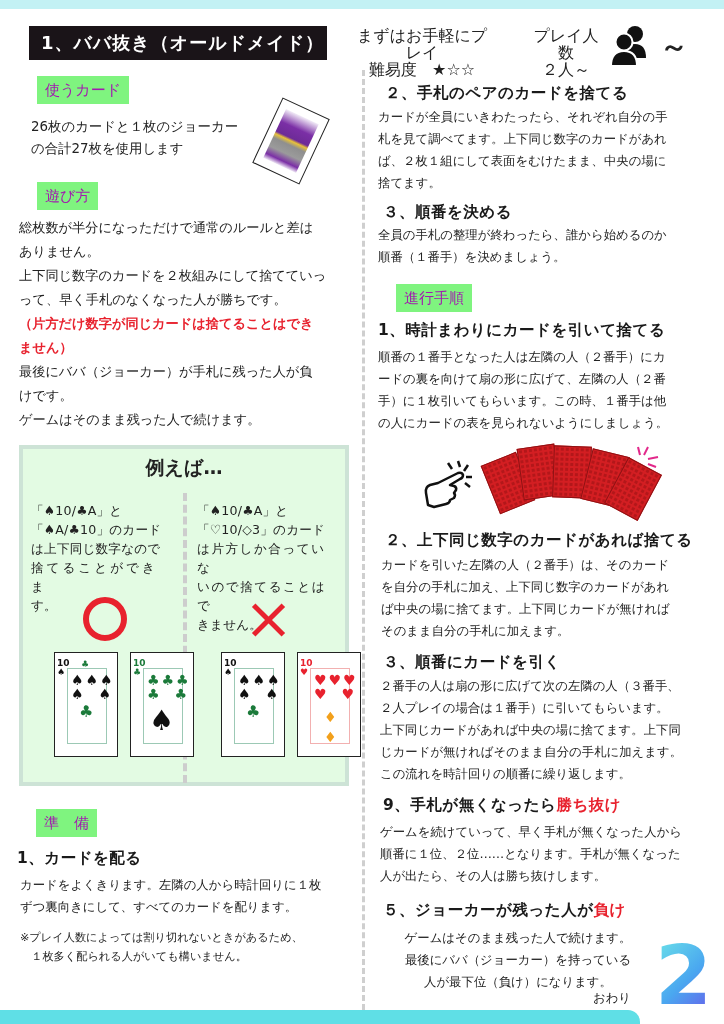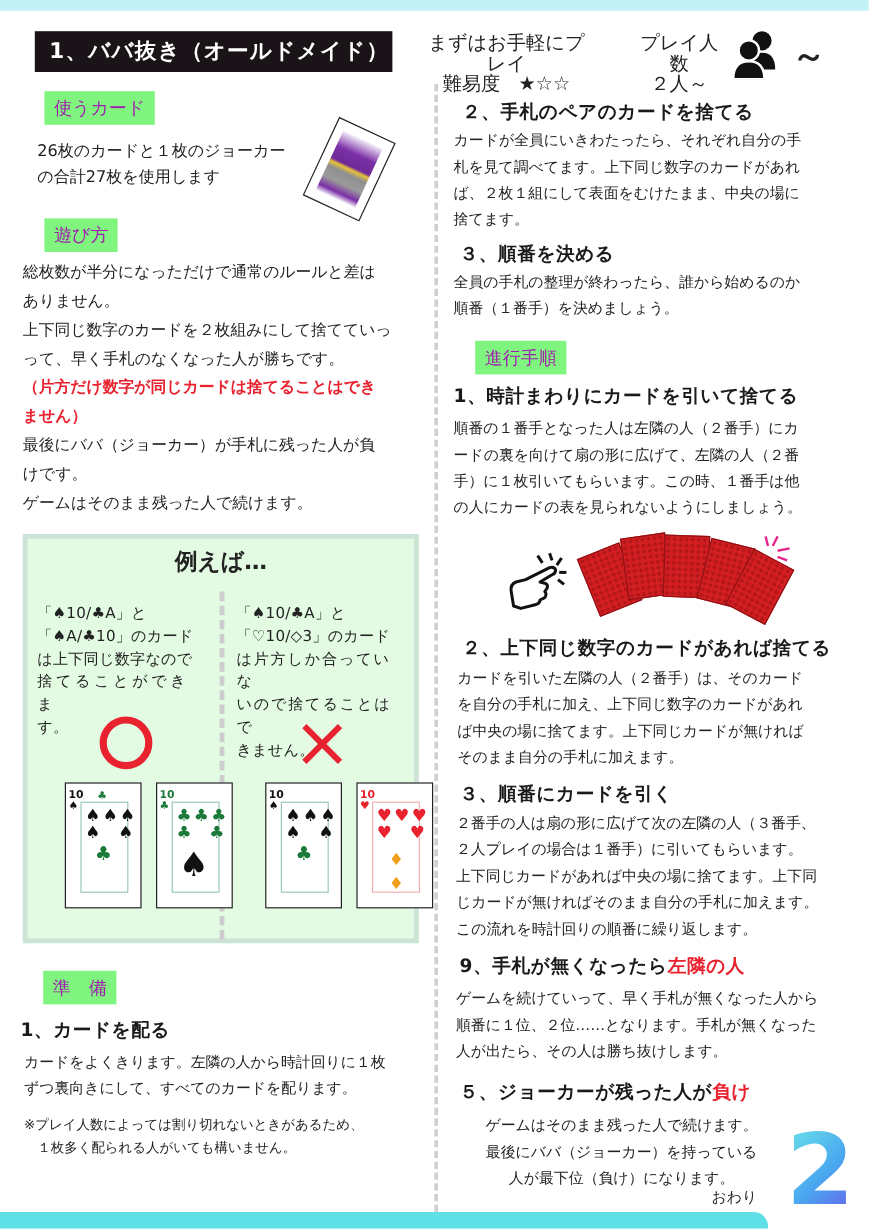--- a/index.html
+++ b/index.html
@@ -214,21 +214,21 @@
 
 <div class="h2" style="left:383px; top:652px;">３、順番にカードを引く</div>
 <div class="body-text small" style="left:380px; top:675px; width:344px;">
   <div>２番手の人は扇の形に広げて次の左隣の人（３番手、</div>
   <div>２人プレイの場合は１番手）に引いてもらいます。</div>
   <div>上下同じカードがあれば中央の場に捨てます。上下同</div>
   <div>じカードが無ければそのまま自分の手札に加えます。</div>
   <div>この流れを時計回りの順番に繰り返します。</div>
 </div>
 
-<div class="h2" style="left:383px; top:795px;"><span>9、手札が無くなったら</span><span class="red-plain">左隣の人</span></div>
+<div class="h2" style="left:383px; top:795px;"><span>9、手札が無くなったら</span><span class="red-plain">勝ち抜け</span></div>
 <div class="body-text small" style="left:380px; top:821px; width:344px;">
   <div>ゲームを続けていって、早く手札が無くなった人から</div>
   <div>順番に１位、２位……となります。手札が無くなった</div>
   <div>人が出たら、その人は勝ち抜けします。</div>
 </div>
 
 <div class="h2" style="left:383px; top:900px;"><span>５、ジョーカーが残った人が</span><span class="red-plain">負け</span></div>
 <div class="body-text small" style="left:383px; top:927px; width:270px;text-align:center;">
   <div>ゲームはそのまま残った人で続けます。</div>
   <div>最後にババ（ジョーカー）を持っている</div>

